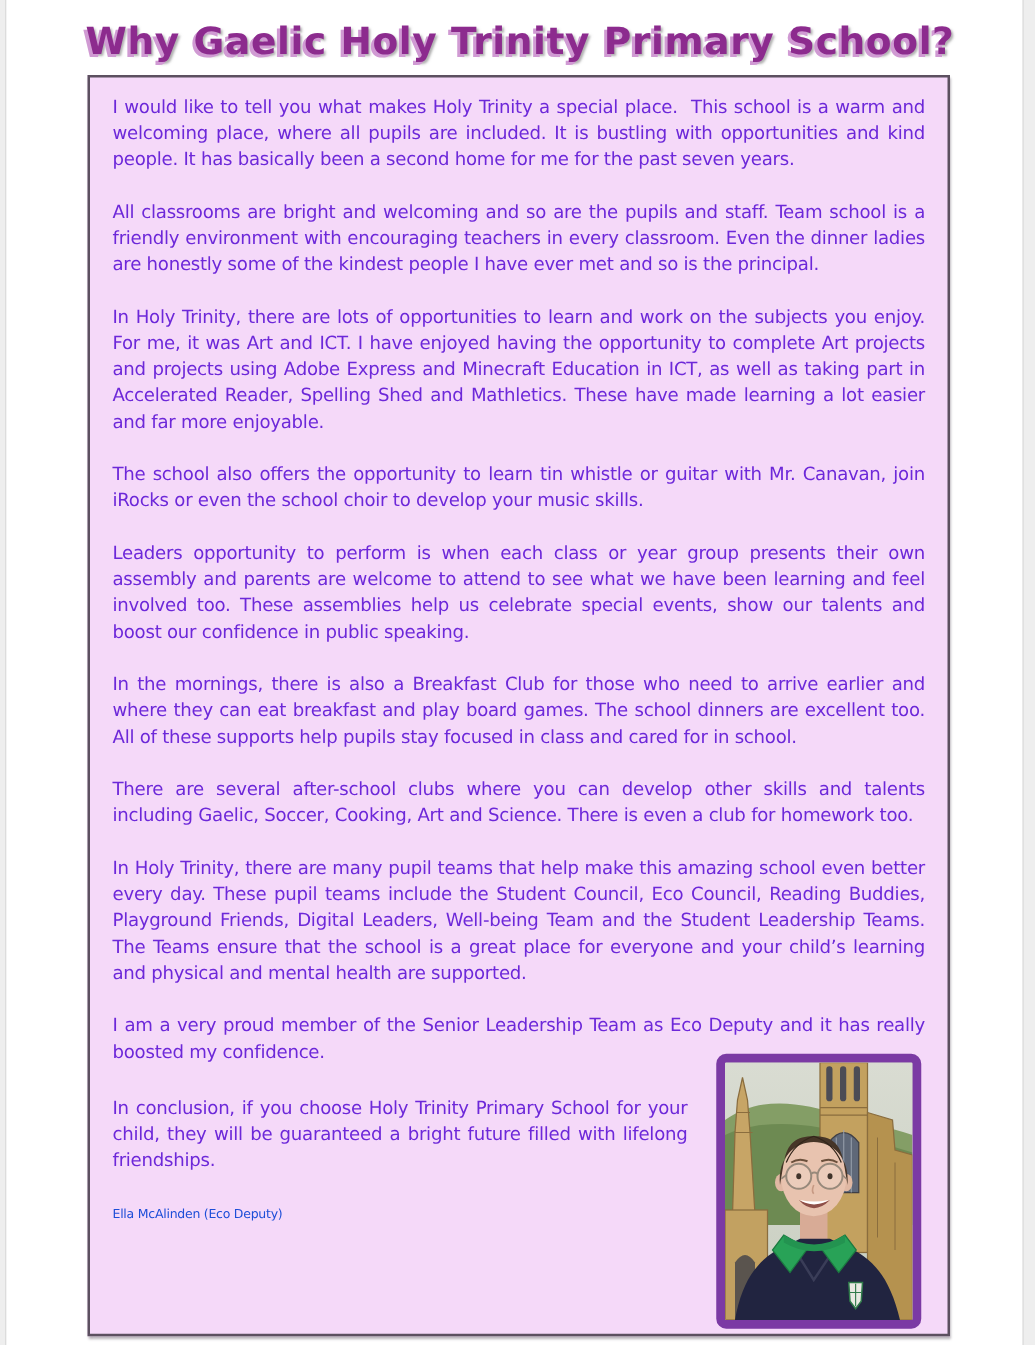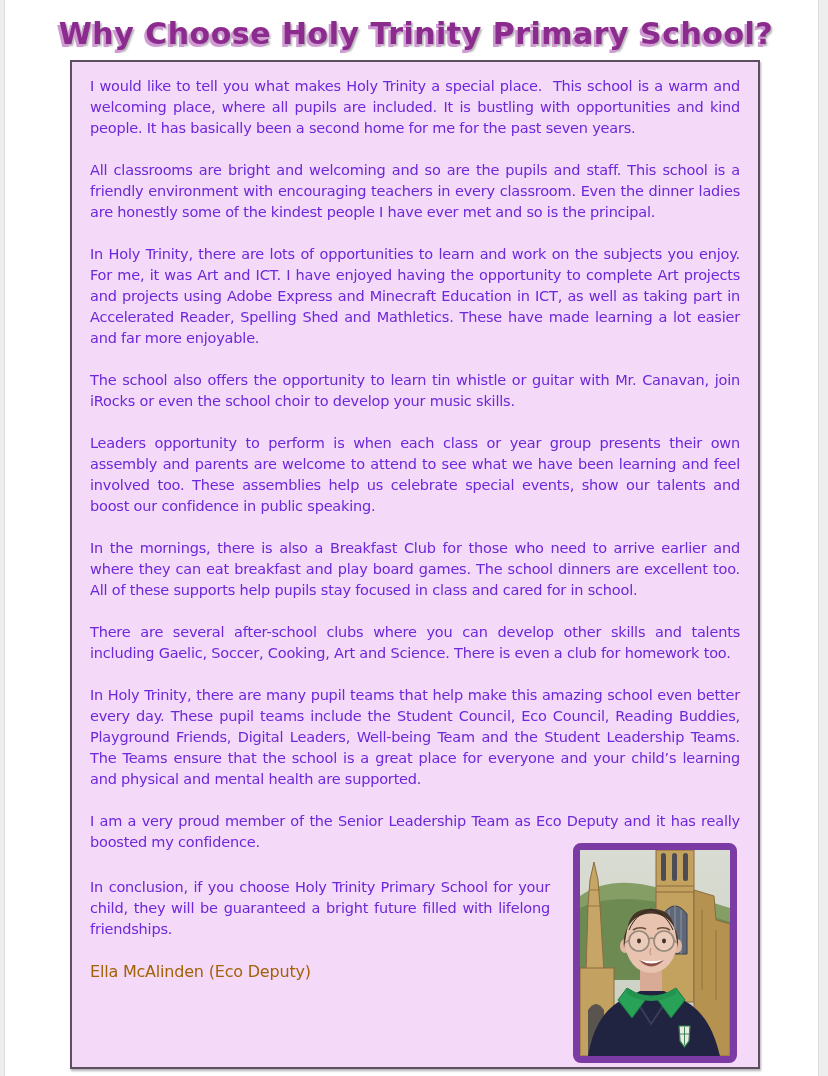--- a/index.html
+++ b/index.html
@@ -30,47 +30,47 @@
     padding:14px 18px;
   }
   .para{
     font-size:14.5px;line-height:21px;letter-spacing:-0.2px;
     color:#6d28d9;
     text-align:justify;
     margin:0 0 21px 0;
   }
   #narrow-column{width:460px;margin-top:24px;}
   #signature{
-    font-size:16px;line-height:21px;letter-spacing:-0.2px;
-    color:#a16207;margin-top:21px;text-align:left;
+    font-size:10px;line-height:21px;letter-spacing:-0.2px;
+    color:#1d4ed8;margin-top:21px;text-align:left;
   }
   #photo-frame{
     position:absolute;left:573px;top:843px;
     width:164px;height:220px;
     box-sizing:border-box;
     border:7px solid #7b3aa4;
     border-radius:8px;
     overflow:hidden;
     background:#d3d6cb;
   }
   #photo-frame svg{display:block;width:100%;height:100%;}
 </style>
 </head>
 <body>
 
 <div id="page">
 
   <div id="edge-left" class="edge-strip"></div>
   <div id="edge-right" class="edge-strip"></div>
 
-  <div id="title">Why Choose Holy Trinity Primary School?</div>
+  <div id="title">Why Gaelic Holy Trinity Primary School?</div>
 
   <div id="letter-box">
     <p class="para">I would like to tell you what makes Holy Trinity a special place.&nbsp; This school is a warm and welcoming place, where all pupils are included. It is bustling with opportunities and kind people. It has basically been a second home for me for the past seven years.</p>
-    <p class="para">All classrooms are bright and welcoming and so are the pupils and staff. This school is a friendly environment with encouraging teachers in every classroom. Even the dinner ladies are honestly some of the kindest people I have ever met and so is the principal.</p>
+    <p class="para">All classrooms are bright and welcoming and so are the pupils and staff. Team school is a friendly environment with encouraging teachers in every classroom. Even the dinner ladies are honestly some of the kindest people I have ever met and so is the principal.</p>
     <p class="para">In Holy Trinity, there are lots of opportunities to learn and work on the subjects you enjoy. For me, it was Art and ICT. I have enjoyed having the opportunity to complete Art projects and projects using Adobe Express and Minecraft Education in ICT, as well as taking part in Accelerated Reader, Spelling Shed and Mathletics. These have made learning a lot easier and far more enjoyable.</p>
     <p class="para">The school also offers the opportunity to learn tin whistle or guitar with Mr. Canavan, join iRocks or even the school choir to develop your music skills.</p>
     <p class="para">Leaders opportunity to perform is when each class or year group presents their own assembly and parents are welcome to attend to see what we have been learning and feel involved too. These assemblies help us celebrate special events, show our talents and boost our confidence in public speaking.</p>
     <p class="para">In the mornings, there is also a Breakfast Club for those who need to arrive earlier and where they can eat breakfast and play board games. The school dinners are excellent too. All of these supports help pupils stay focused in class and cared for in school.</p>
     <p class="para">There are several after-school clubs where you can develop other skills and talents including Gaelic, Soccer, Cooking, Art and Science. There is even a club for homework too.</p>
     <p class="para">In Holy Trinity, there are many pupil teams that help make this amazing school even better every day. These pupil teams include the Student Council, Eco Council, Reading Buddies, Playground Friends, Digital Leaders, Well-being Team and the Student Leadership Teams. The Teams ensure that the school is a great place for everyone and your child’s learning and physical and mental health are supported.</p>
     <p class="para">I am a very proud member of the Senior Leadership Team as Eco Deputy and it has really boosted my confidence.</p>
     <div id="narrow-column">
       <p class="para">In conclusion, if you choose Holy Trinity Primary School for your child, they will be guaranteed a bright future filled with lifelong friendships.</p>
       <div id="signature">Ella McAlinden (Eco Deputy)</div>

